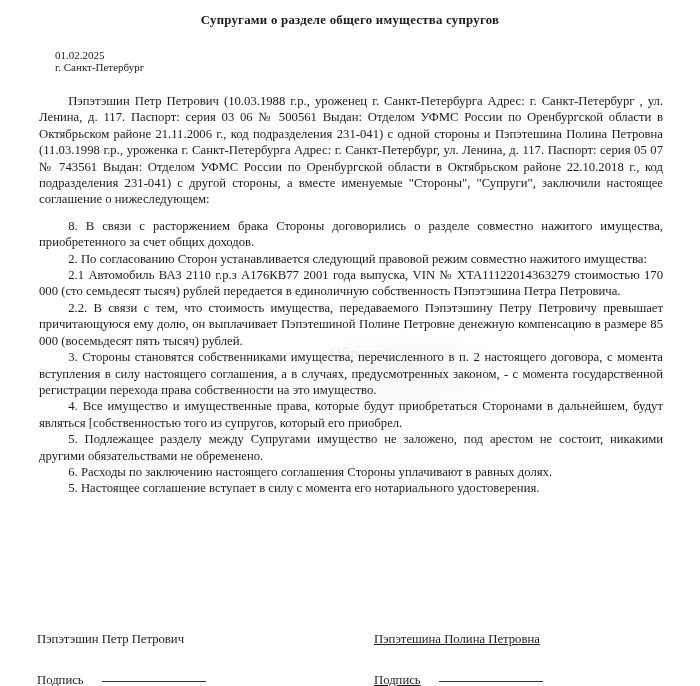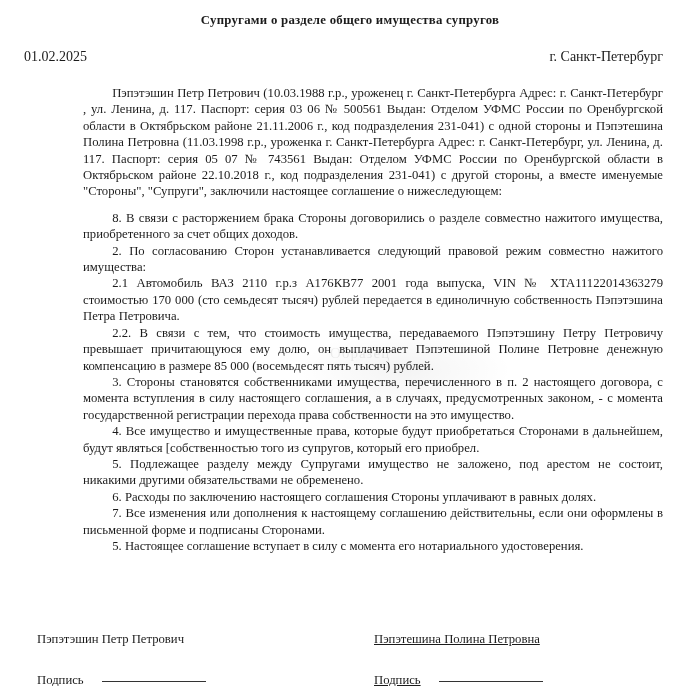--- a/index.html
+++ b/index.html
@@ -52,30 +52,30 @@
     font-size: 12.8px;
     letter-spacing: 0.02em;
     margin: 0;
     padding-top: 13px;
   }
   .meta-row {
     display: flex;
     justify-content: space-between;
     align-items: baseline;
     margin: 0;
-    padding: 21px 37px 0 24px;
-    font-size: 14px;
+    padding: 21px 37px 0 55px;
+    font-size: 11px;
+    flex-direction: column;
   }
   .meta-date { }
   .meta-city { }
 
   .body-block {
     padding: 0 37px 0 39px;
     margin-top: 20px;
-    margin-left: 44px;
   }
   p.para {
     margin: 0;
     font-size: 12.7px;
     line-height: 16.4px;
     text-align: justify;
     text-indent: 0;
     hyphens: none;
   }
   p.para.indent {
@@ -139,21 +139,20 @@
     <div class="gap-sm"></div>
 
     <p class="para indent">8. В связи с расторжением брака Стороны договорились о разделе совместно нажитого имущества, приобретенного за счет общих доходов.</p>
     <p class="para indent">2. По согласованию Сторон устанавливается следующий правовой режим совместно нажитого имущества:</p>
     <p class="para indent">2.1 Автомобиль ВАЗ 2110 г.р.з А176КВ77 2001 года выпуска, VIN № XTA11122014363279 стоимостью 170 000 (сто семьдесят тысяч) рублей передается в единоличную собственность Пэпэтэшина Петра Петровича.</p>
     <p class="para indent">2.2. В связи с тем, что стоимость имущества, передаваемого Пэпэтэшину Петру Петровичу превышает причитающуюся ему долю, он выплачивает Пэпэтешиной Полине Петровне денежную компенсацию в размере 85 000 (восемьдесят пять тысяч) рублей.</p>
     <p class="para indent">3. Стороны становятся собственниками имущества, перечисленного в п. 2 настоящего договора, с момента вступления в силу настоящего соглашения, а в случаях, предусмотренных законом, - с момента государственной регистрации перехода права собственности на это имущество.</p>
     <p class="para indent">4. Все имущество и имущественные права, которые будут приобретаться Сторонами в дальнейшем, будут являться [собственностью того из супругов, который его приобрел.</p>
     <p class="para indent">5. Подлежащее разделу между Супругами имущество не заложено, под арестом не состоит, никакими другими обязательствами не обременено.</p>
     <p class="para indent">6. Расходы по заключению настоящего соглашения Стороны уплачивают в равных долях.</p>
-    <p class="para indent">7. Все изменения или дополнения к настоящему соглашению действительны, если они оформлены в письменной форме и подписаны Сторонами.</p>
     <p class="para indent">5. Настоящее соглашение вступает в силу с момента его нотариального удостоверения.</p>
 
   </div>
 
   <div class="sig-block">
     <div class="sig-row">
       <div class="sig-col left">
         <p class="sig-name">Пэпэтэшин Петр Петрович</p>
         <div class="sig-line-row">
           <span>Подпись</span>

